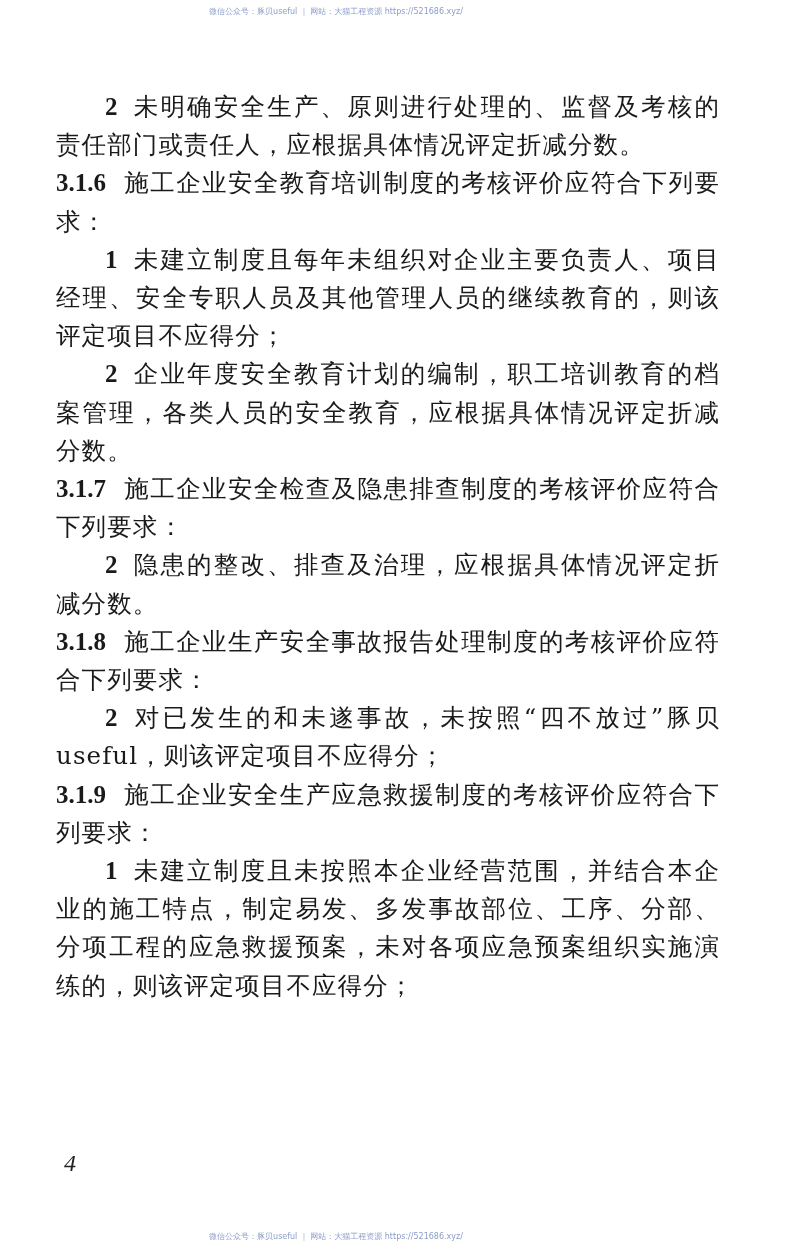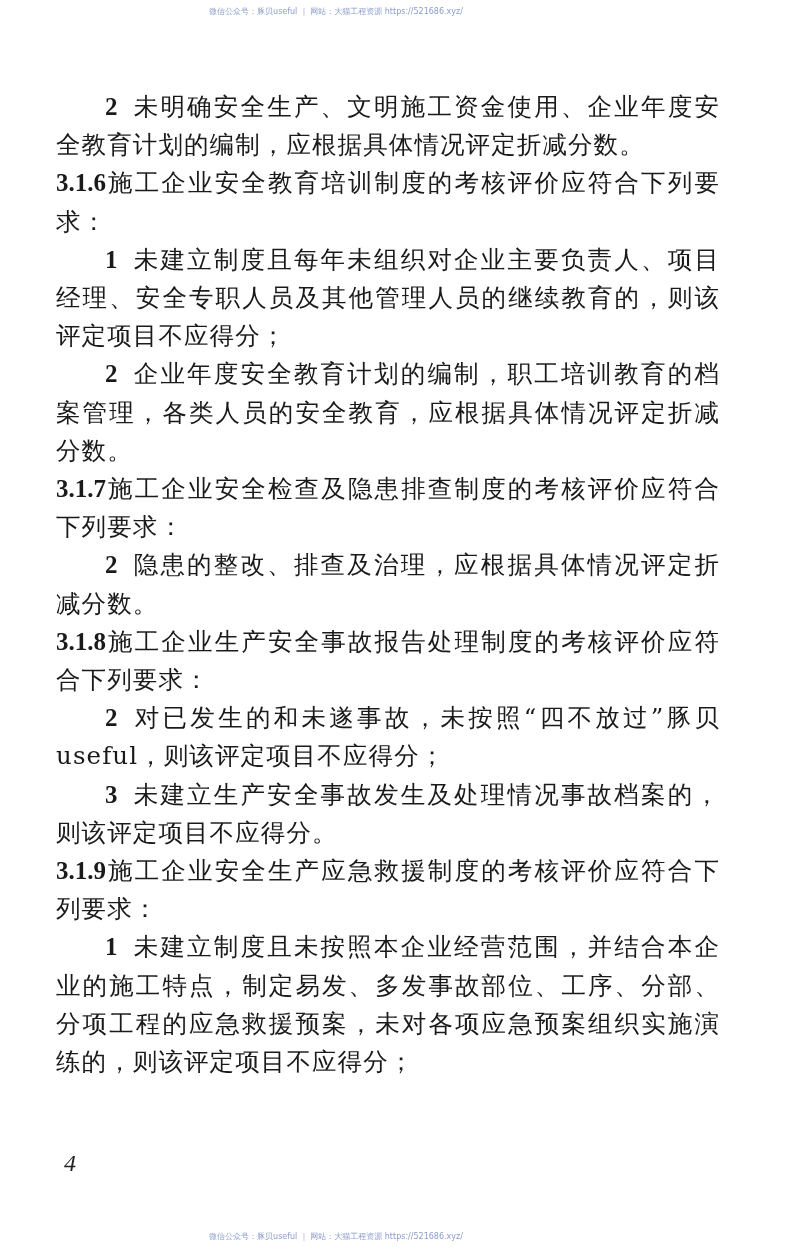--- a/index.html
+++ b/index.html
@@ -13,41 +13,40 @@
   }
   .wm-top { top: 6px; }
   .wm-bottom { top: 1231px; }
   .page {
     position: absolute; left: 56px; top: 88px; width: 664px;
     font-size: 24.5px; line-height: 38.2px; letter-spacing: 1.1px;
   }
   .p { margin: 0; text-align: justify; text-align-last: left; }
   .item { text-indent: 49px; }
   .num { font-family: "Liberation Serif", serif; font-weight: bold; margin-right: 14px; font-size: 25px; }
-  .clause-no { font-family: "Liberation Serif", serif; font-weight: bold; margin-right: 1px; font-size: 25px; letter-spacing: 0; }
+  .clause-no { font-family: "Liberation Serif", serif; font-weight: bold; margin-right: 18px; font-size: 25px; letter-spacing: 0; }
   .page-number {
     position: absolute; left: 64px; top: 1150px;
     font-family: "Liberation Serif", serif; font-style: italic; font-size: 24px; color: #222;
   }
 </style>
 </head>
 <body>
 
 <div class="watermark wm-top">微信公众号：豚贝useful ｜ 网站：大猫工程资源 https://521686.xyz/</div>
 
 <div class="page">
-  <p class="p item"><span class="num">2</span><span>未明确安全生产、文明施工资金使用、企业年度安全教育计划的编制，应根据具体情况评定折减分数。</span></p>
+  <p class="p item"><span class="num">2</span><span>未明确安全生产、原则进行处理的、监督及考核的责任部门或责任人，应根据具体情况评定折减分数。</span></p>
   <p class="p"><span class="clause-no">3.1.6</span><span>施工企业安全教育培训制度的考核评价应符合下列要求：</span></p>
   <p class="p item"><span class="num">1</span><span>未建立制度且每年未组织对企业主要负责人、项目经理、安全专职人员及其他管理人员的继续教育的，则该评定项目不应得分；</span></p>
   <p class="p item"><span class="num">2</span><span>企业年度安全教育计划的编制，职工培训教育的档案管理，各类人员的安全教育，应根据具体情况评定折减分数。</span></p>
   <p class="p"><span class="clause-no">3.1.7</span><span>施工企业安全检查及隐患排查制度的考核评价应符合下列要求：</span></p>
   <p class="p item"><span class="num">2</span><span>隐患的整改、排查及治理，应根据具体情况评定折减分数。</span></p>
   <p class="p"><span class="clause-no">3.1.8</span><span>施工企业生产安全事故报告处理制度的考核评价应符合下列要求：</span></p>
   <p class="p item"><span class="num">2</span><span>对已发生的和未遂事故，未按照“四不放过”豚贝useful，则该评定项目不应得分；</span></p>
-  <p class="p item"><span class="num">3</span><span>未建立生产安全事故发生及处理情况事故档案的，则该评定项目不应得分。</span></p>
   <p class="p"><span class="clause-no">3.1.9</span><span>施工企业安全生产应急救援制度的考核评价应符合下列要求：</span></p>
   <p class="p item"><span class="num">1</span><span>未建立制度且未按照本企业经营范围，并结合本企业的施工特点，制定易发、多发事故部位、工序、分部、分项工程的应急救援预案，未对各项应急预案组织实施演练的，则该评定项目不应得分；</span></p>
 
 </div>
 
 <div class="page-number">4</div>
 
 <div class="watermark wm-bottom">微信公众号：豚贝useful ｜ 网站：大猫工程资源 https://521686.xyz/</div>
 
 </body></html>

